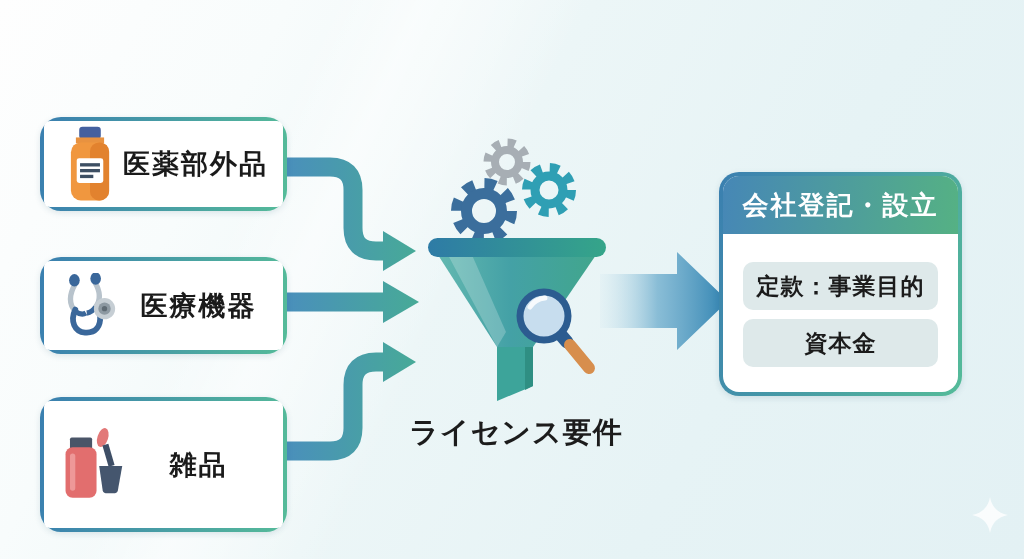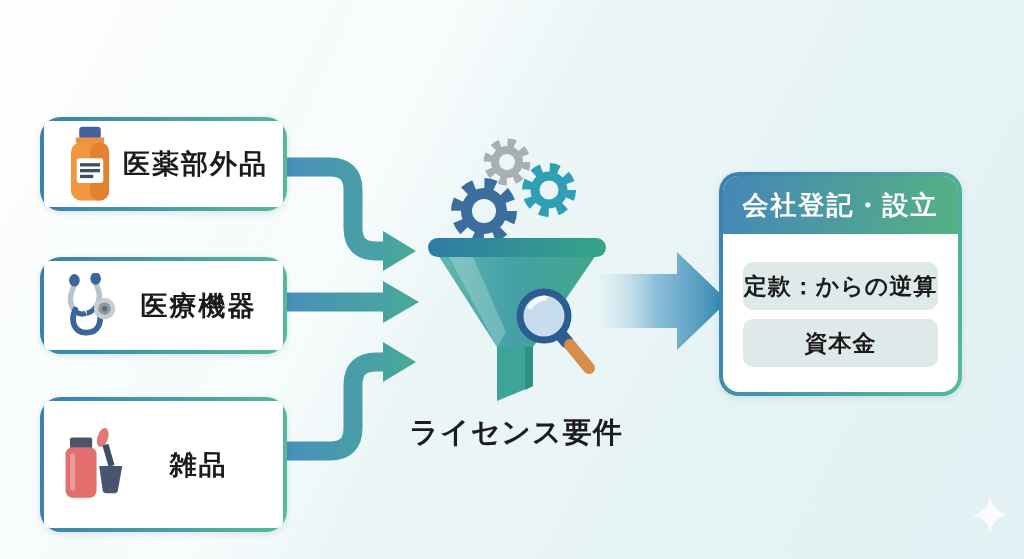--- a/index.html
+++ b/index.html
@@ -187,19 +187,19 @@
   </div>
 
   <div class="caption">
     <div>ライセンス要件</div>
   </div>
 
   <div class="result">
     <div class="result-inner">
       <div class="result-header">会社登記・設立</div>
       <div class="result-body">
-        <div class="pill">定款：からの逆算</div>
+        <div class="pill">定款：事業目的</div>
         <div class="pill">資本金</div>
       </div>
     </div>
   </div>
 
 </div>
 
 </body></html>

